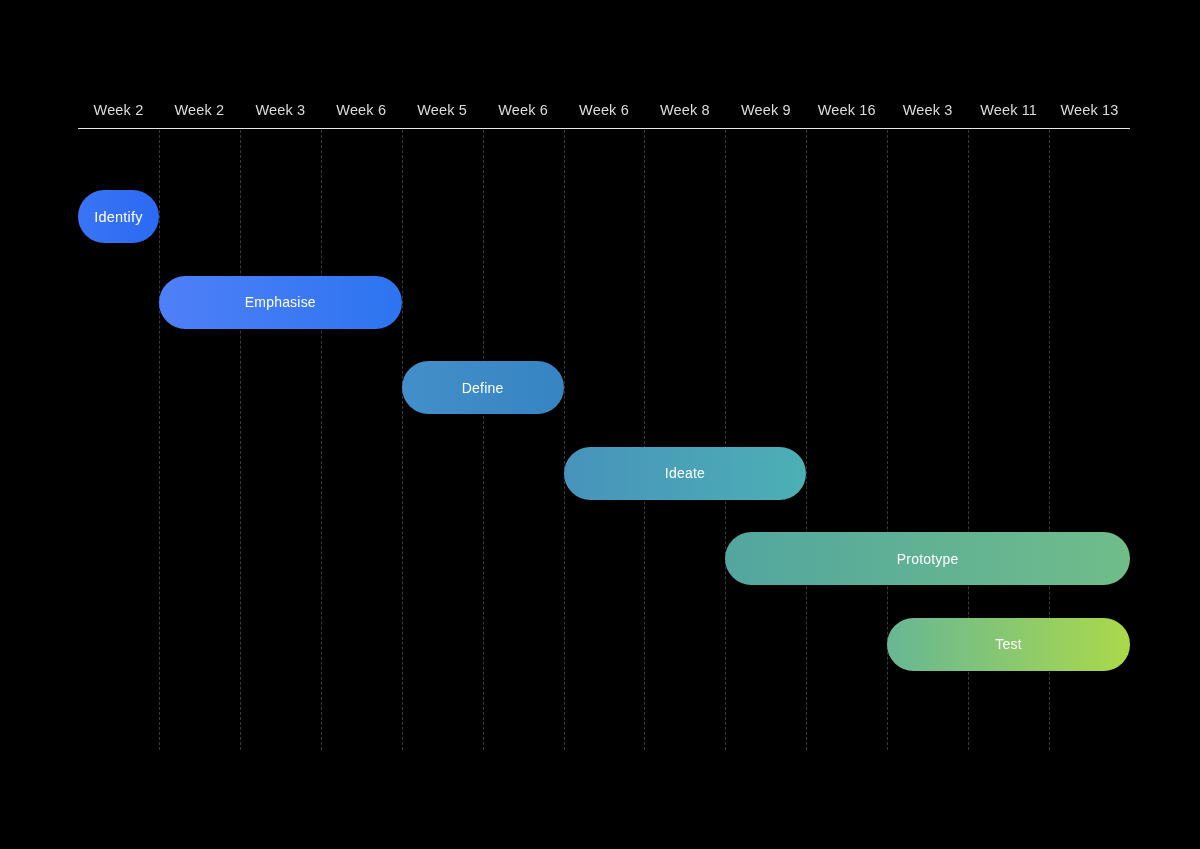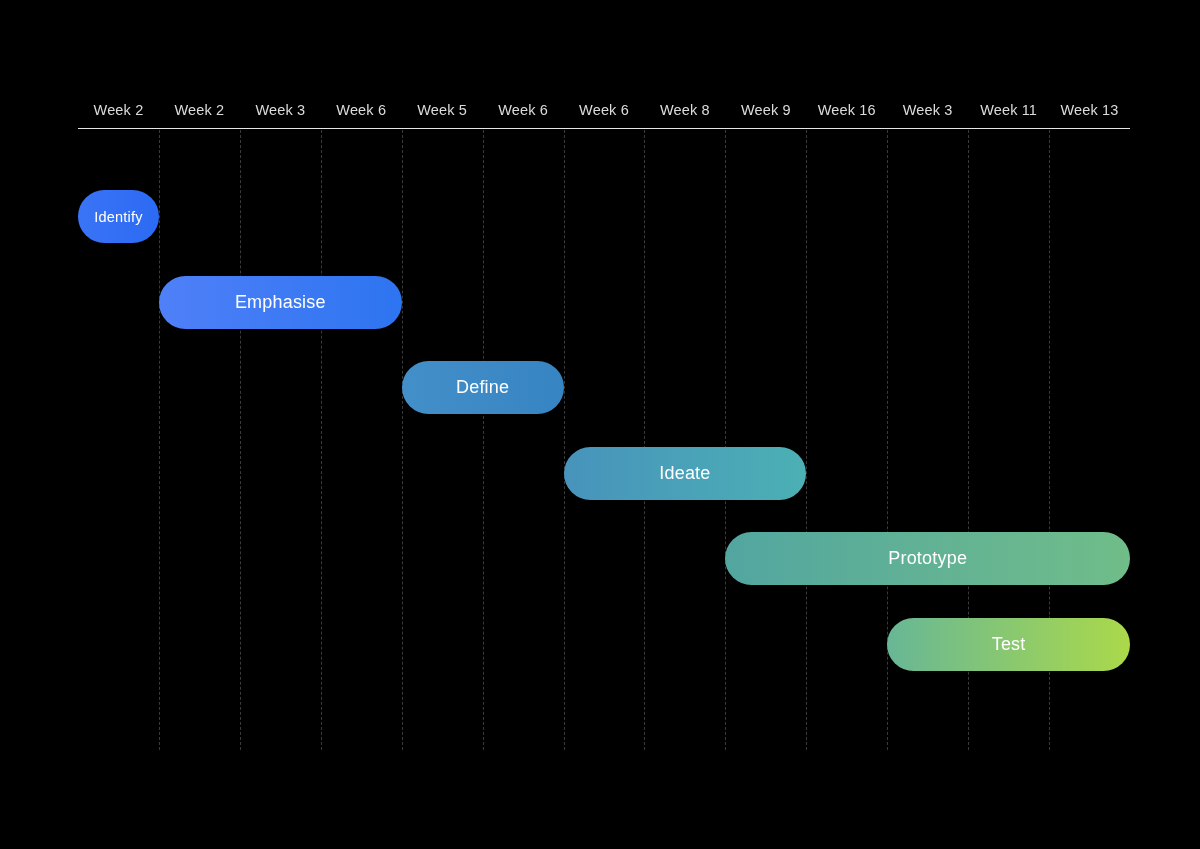--- a/index.html
+++ b/index.html
@@ -92,21 +92,21 @@
     position: absolute;
     height: 53px;
     border-radius: 26.5px;
     display: flex;
     align-items: center;
     justify-content: center;
     box-sizing: border-box;
     text-align: right;
   }
   .bar-label {
-    font-size: 18px;
+    font-size: 14px;
     color: #ffffff;
     letter-spacing: 0.2px;
     white-space: nowrap;
     user-select: none;
     padding: 0 10px;
     font-weight: 400;
   }
   .bar.small .bar-label {
     font-size: 14.5px;
     padding: 0 6px;

